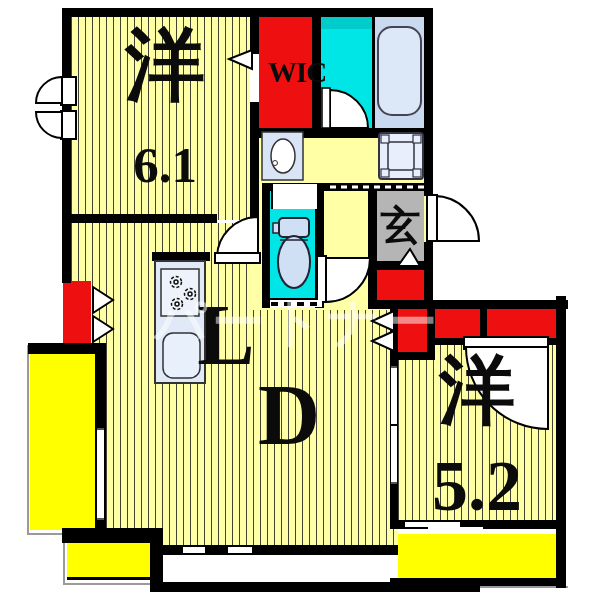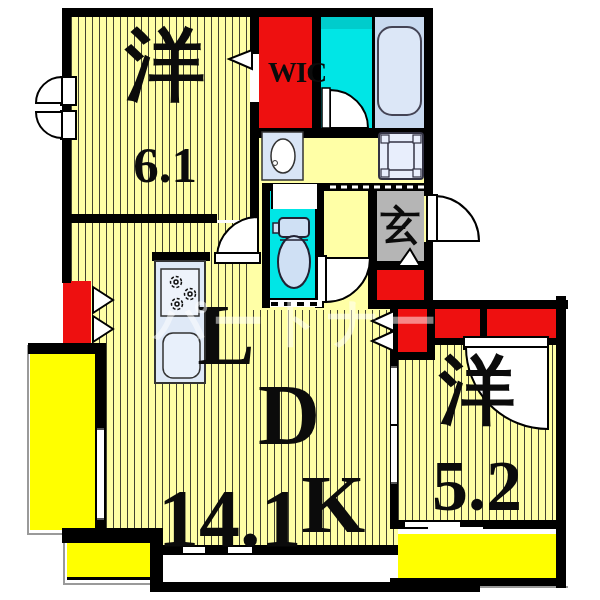--- a/index.html
+++ b/index.html
@@ -172,18 +172,17 @@
       <line x1="280" y1="240" x2="308" y2="240" stroke="#223" stroke-width="1.5"></line>
     </g>
   </svg>
 
   <div class="label" style="left:110px;top:25px;width:110px;font-size:80px;z-index:50;">洋</div>
   <div class="label" style="left:105px;top:140px;width:120px;font-size:51px;z-index:50;">6.1</div>
   <div class="label" style="left:259px;top:58px;width:76px;font-size:29px;z-index:50;letter-spacing:-1px;">WIC</div>
   <div class="label" style="left:378px;top:206px;width:45px;font-size:40px;z-index:50;">玄</div>
   <div class="label" style="left:196px;top:292px;width:60px;font-size:86px;z-index:50;">L</div>
   <div class="label" style="left:252px;top:372px;width:74px;font-size:86px;z-index:50;">D</div>
-  <div class="label" style="left:158px;top:478px;font-size:82px;z-index:50;"><span>14.1</span><span style="display:inline-block;transform:translateY(-14px);">K</span></div>
   <div class="label" style="left:422px;top:352px;width:110px;font-size:76px;z-index:50;">洋</div>
   <div class="label" style="left:417px;top:450px;width:120px;font-size:72px;z-index:50;">5.2</div>
 
   <div id="watermark">パートナー</div>
 </div>
 
 </body></html>

